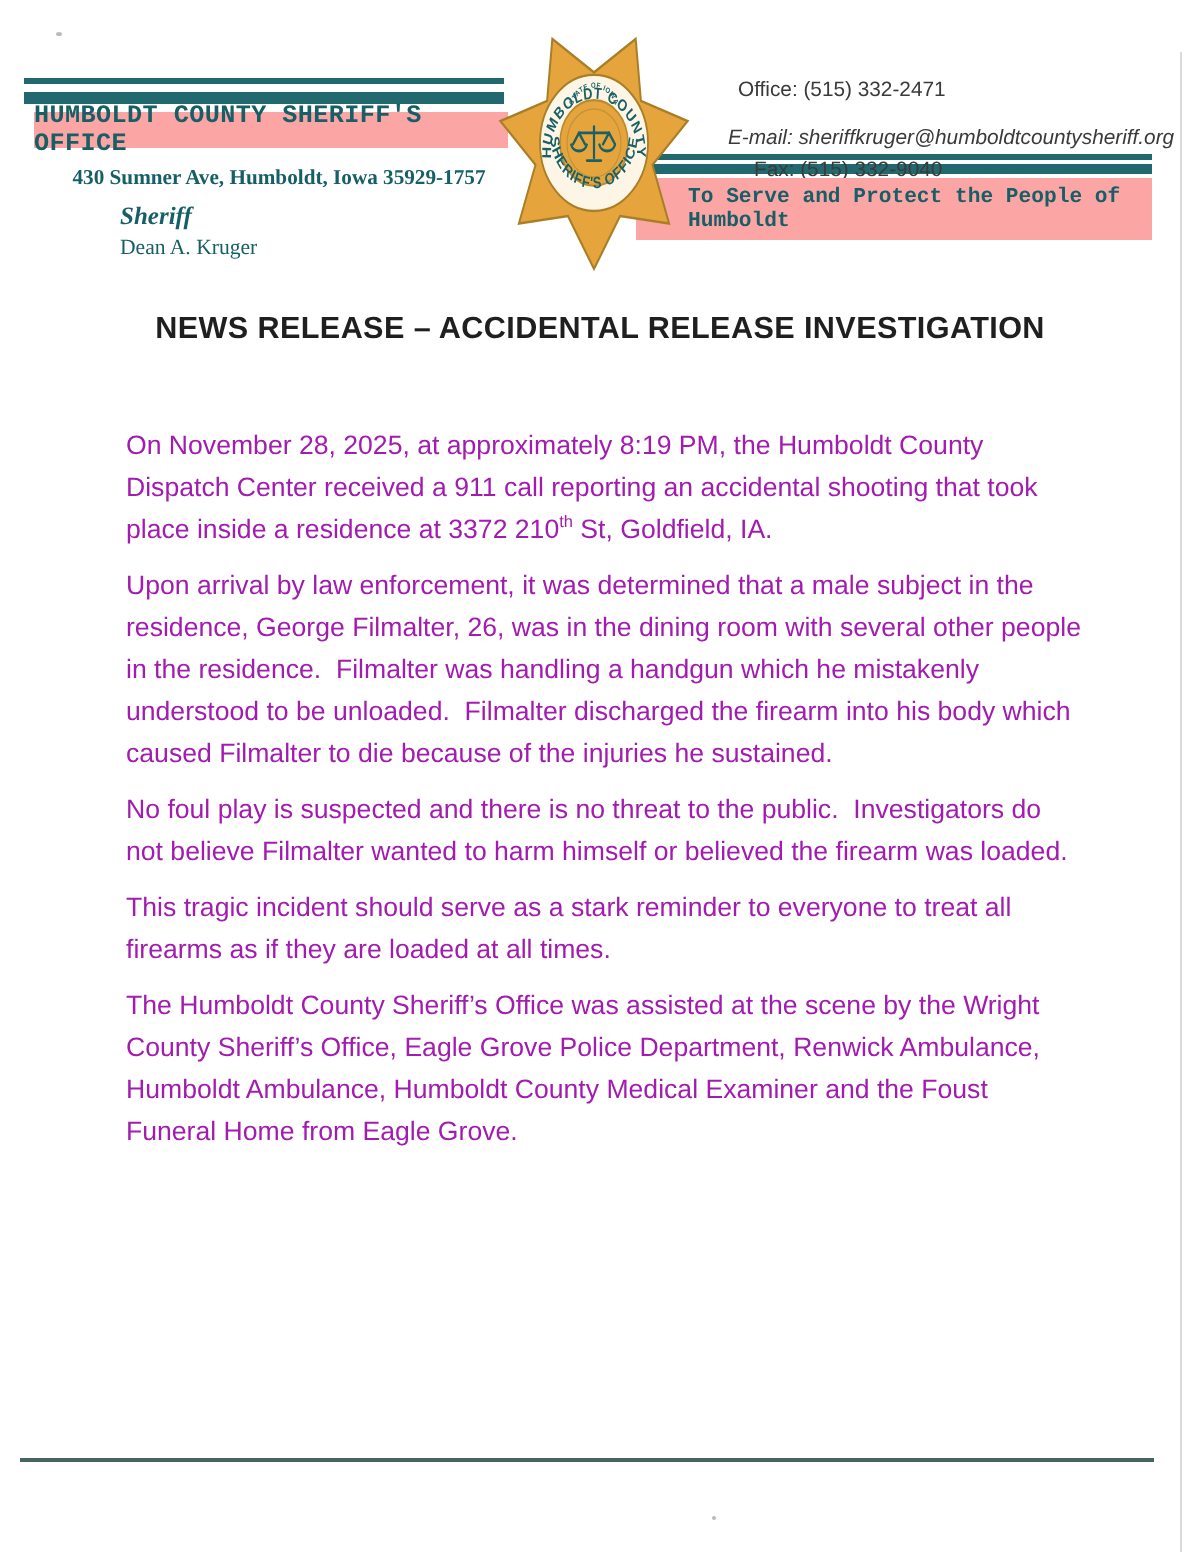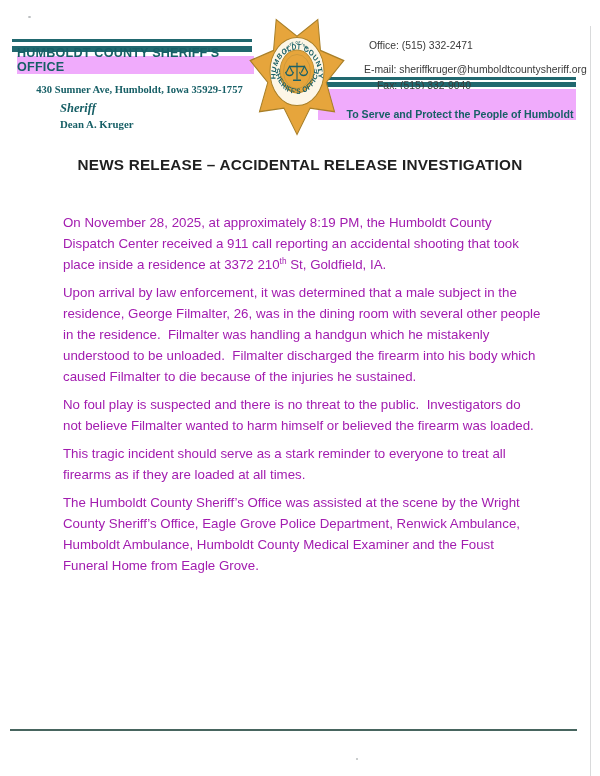--- a/index.html
+++ b/index.html
@@ -4,36 +4,36 @@
 <style>
   html,body{margin:0;padding:0;background:#e8e8e8;}
   #page{position:relative;width:600px;height:776px;background:#ffffff;overflow:hidden;
         font-family:"Liberation Sans",sans-serif;}
   
   .stripe{position:absolute;background:#21686f;}
   #stripe-left-thin{left:12px;top:39px;width:240px;height:3px;}
   #stripe-left-thick{left:12px;top:46px;width:240px;height:6px;}
   #stripe-right-a{left:318px;top:77px;width:258px;height:3px;}
   #stripe-right-b{left:318px;top:82px;width:258px;height:5px;}
-  .banner{position:absolute;background:#f0abfc;color:#175f66;
-          font-family:Liberation Sans, sans-serif;font-weight:bold;
-          display:flex;align-items:flex-end;justify-content:center;}
+  .banner{position:absolute;background:#fca5a5;color:#175f66;
+          font-family:Liberation Mono, monospace;font-weight:bold;
+          display:flex;align-items:center;justify-content:center;}
   #banner-left{left:17px;top:56px;width:237px;height:18px;font-size:12.6px;letter-spacing:.2px;}
   #banner-right{left:318px;top:89px;width:258px;height:31px;font-size:10.6px;z-index:1;
                 padding-left:26px;box-sizing:border-box;}
   #address-line{position:absolute;left:17px;top:84px;width:245px;text-align:center;
                 color:#175f66;font-family:"Liberation Serif",serif;font-weight:bold;font-size:10.6px;}
   #sheriff-block{position:absolute;left:60px;top:101px;width:160px;color:#175f66;
                  font-family:"Liberation Serif",serif;}
   #sheriff-title{font-size:12.5px;font-weight:bold;font-style:italic;}
-  #sheriff-name{font-size:10.8px;font-weight:bold;margin-top:2px;}
+  #sheriff-name{font-size:10.8px;font-weight:normal;margin-top:2px;}
   .contact-line{position:absolute;color:#3a3a3a;font-size:10.4px;white-space:nowrap;}
   #contact-office{left:369px;top:40px;}
   #contact-fax{left:377px;top:52px;margin-top:28px;}
-  #contact-email{left:364px;top:64px;}
+  #contact-email{left:364px;top:64px;font-style:italic;}
   
   #badge{position:absolute;left:247px;top:11px;width:100px;height:126px;z-index:3;}
   
   #doc-title{position:absolute;left:0;top:156px;width:600px;text-align:center;
              font-size:15.3px;font-weight:bold;color:#1f1f1f;letter-spacing:.2px;}
   #doc-body{position:absolute;left:63px;top:212px;width:479px;
             font-size:13.3px;line-height:21px;color:#a21caf;}
   .doc-p{margin:0 0 7px 0;white-space:pre-wrap;}
   .doc-p sup{font-size:.62em;vertical-align:super;line-height:0;}
   

